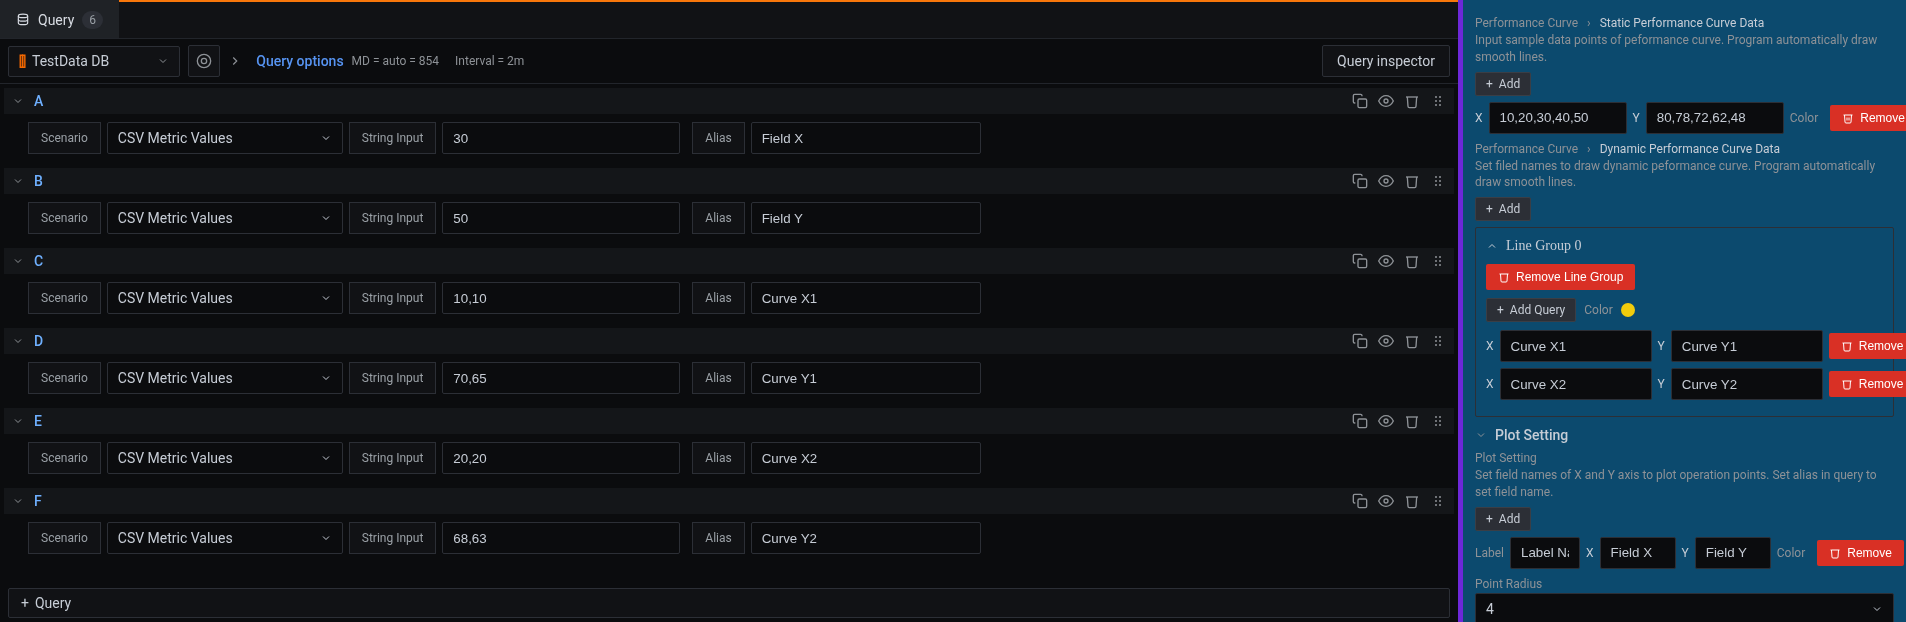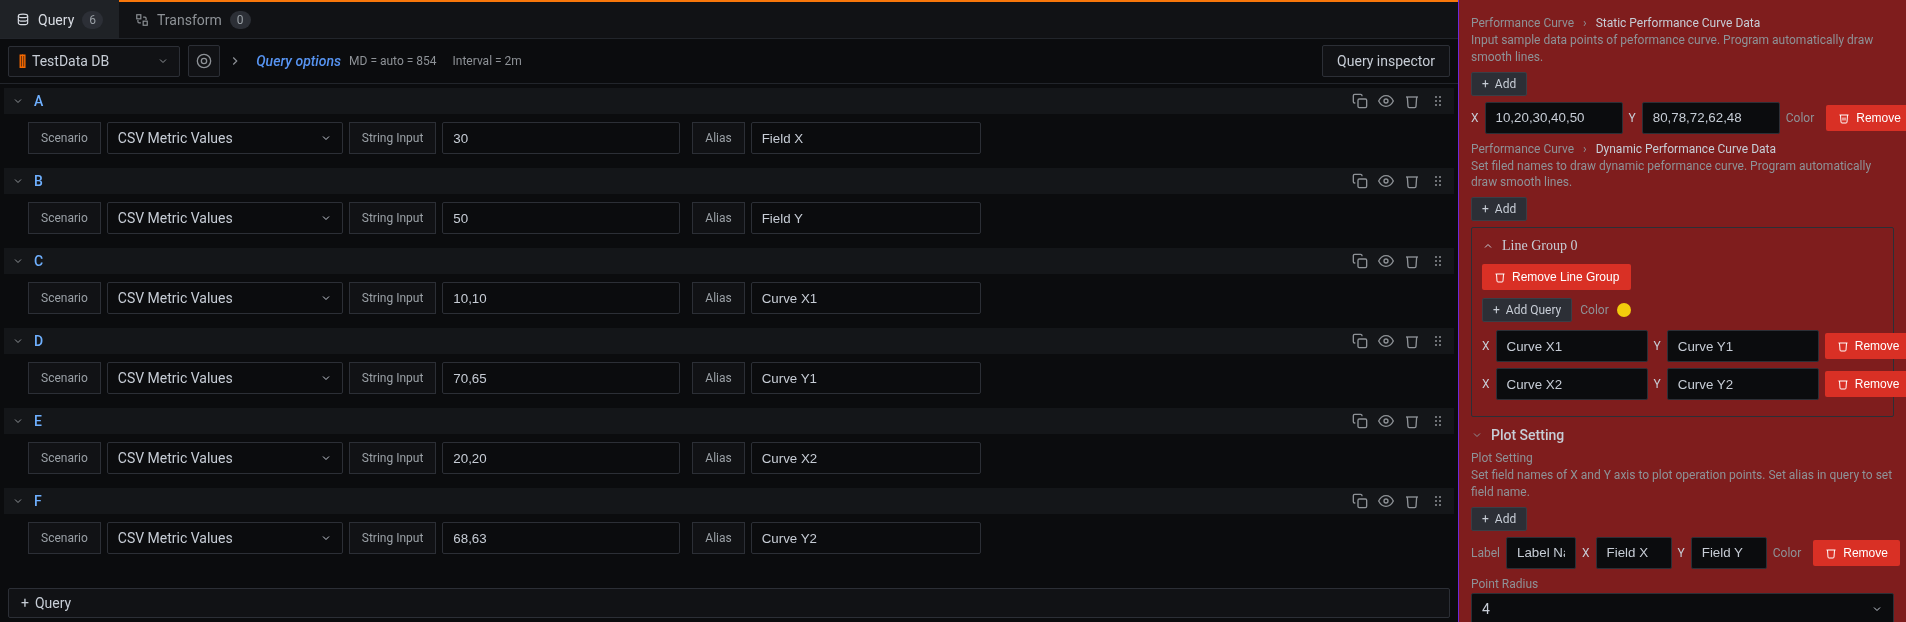--- a/index.html
+++ b/index.html
@@ -7,34 +7,34 @@
   background: #0b0c0e;
   color: #c7cdd6;
   font-family: -apple-system, BlinkMacSystemFont, "Segoe UI", Roboto, Helvetica, Arial, sans-serif;
   font-size: 14px;
   width: 1906px;
   height: 622px;
   overflow: hidden;
   display: flex;
 }
 .left { flex: 1; display: flex; flex-direction: column; border-top: 2px solid #f8770b; }
-.right { width: 448px; background: #7f1d1d; padding: 8px 12px; border-left: 1px solid #6d28d9; overflow-y: auto; }
+.right { width: 448px; background: #0c4a6e; padding: 8px 12px; border-left: 5px solid #6d28d9; overflow-y: auto; }
 
 
 .tabs { display: flex; border-bottom: 1px solid #22252b; background: #111215; }
 .tab { display: flex; align-items: center; gap: 8px; padding: 9px 16px; cursor: pointer; color: #8e9297; }
 .tab.active { background: #1f2226; color: #d8dce3; border-top: 2px solid transparent; margin-top: -2px; }
 .tab .count { background: #2c2f36; color: #9aa0a6; font-size: 12px; border-radius: 10px; padding: 0 7px; line-height: 18px; }
 
 
 .toolbar { display: flex; align-items: center; gap: 8px; padding: 6px 8px; background: #0b0c0e; border-bottom: 1px solid #22252b; }
 .ds-select { display: flex; align-items: center; gap: 8px; background: #111215; border: 1px solid #2c2f36; padding: 6px 10px; border-radius: 2px; color: #c7cdd6; }
 .ds-select .bars { color: #f46800; font-weight: bold; letter-spacing: -2px; }
 .icon-btn { background: #111215; border: 1px solid #2c2f36; width: 32px; height: 32px; display: flex; align-items: center; justify-content: center; border-radius: 2px; color: #8e9297; cursor: pointer; }
-.q-opts { color: #5794f2; font-weight: 500; margin-left: 6px; font-style: italic; }
+.q-opts { color: #5794f2; font-weight: 500; margin-left: 6px; }
 .q-meta { color: #8e9297; font-size: 12px; display: flex; gap: 16px; }
 .spacer { flex: 1; }
 .inspector-btn { background: #111215; border: 1px solid #2c2f36; padding: 7px 14px; border-radius: 2px; color: #c7cdd6; cursor: pointer; }
 
 
 .queries { flex: 1; overflow-y: auto; padding: 4px 4px 8px; }
 .query-block { margin-bottom: 6px; }
 .query-header { display: flex; align-items: center; padding: 5px 8px; background: #141619; }
 .query-header .chev { color: #8e9297; margin-right: 10px; cursor: pointer; }
 .query-header .qid { color: #6fb0ff; font-weight: 500; }
@@ -82,31 +82,20 @@
       <span>
         <svg width="14" height="14" viewBox="0 0 24 24" fill="none" stroke="currentColor" stroke-width="2">
             <ellipse cx="12" cy="5" rx="8" ry="3"></ellipse>
             <path d="M4 5v6c0 1.7 3.6 3 8 3s8-1.3 8-3V5"></path>
             <path d="M4 11v6c0 1.7 3.6 3 8 3s8-1.3 8-3v-6"></path>
           </svg>
       </span>
       <span>Query</span>
       <span class="count">6</span>
     </div>
-    <div class="tab">
-      <span>
-        <svg width="14" height="14" viewBox="0 0 24 24" fill="none" stroke="currentColor" stroke-width="2">
-            <rect x="3" y="3" width="7" height="7"></rect>
-            <rect x="14" y="14" width="7" height="7"></rect>
-            <path d="M14 7h3a2 2 0 0 1 2 2v3M10 17H7a2 2 0 0 1-2-2v-3"></path>
-          </svg>
-      </span>
-      <span>Transform</span>
-      <span class="count">0</span>
-    </div>
   </div>
 
   <div class="toolbar">
     <div class="ds-select">
       <span class="bars">⫿⫿</span>
       <span>TestData DB</span>
       <span style="margin-left:40px;color:#8e9297;">
         <svg width="12" height="12" viewBox="0 0 24 24" fill="none" stroke="currentColor" stroke-width="2">
             <polyline points="6 9 12 15 18 9"></polyline>
           </svg>

